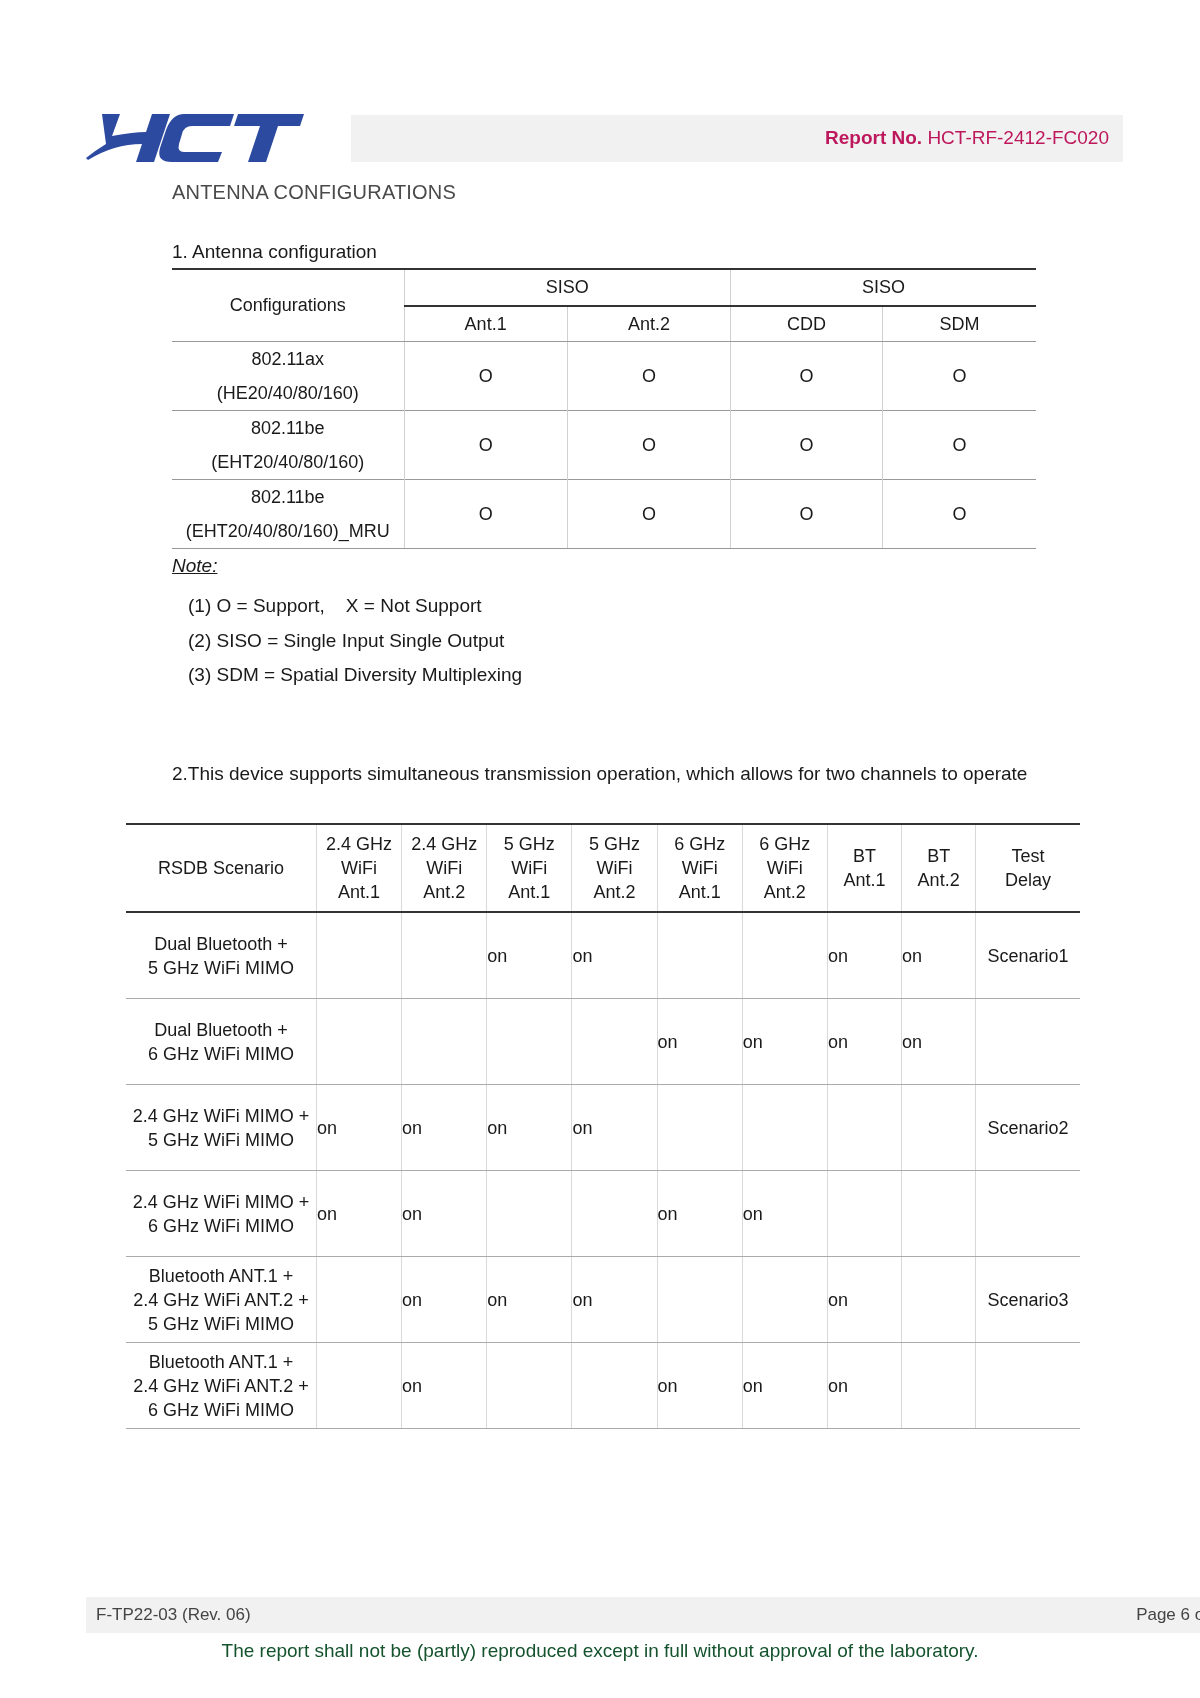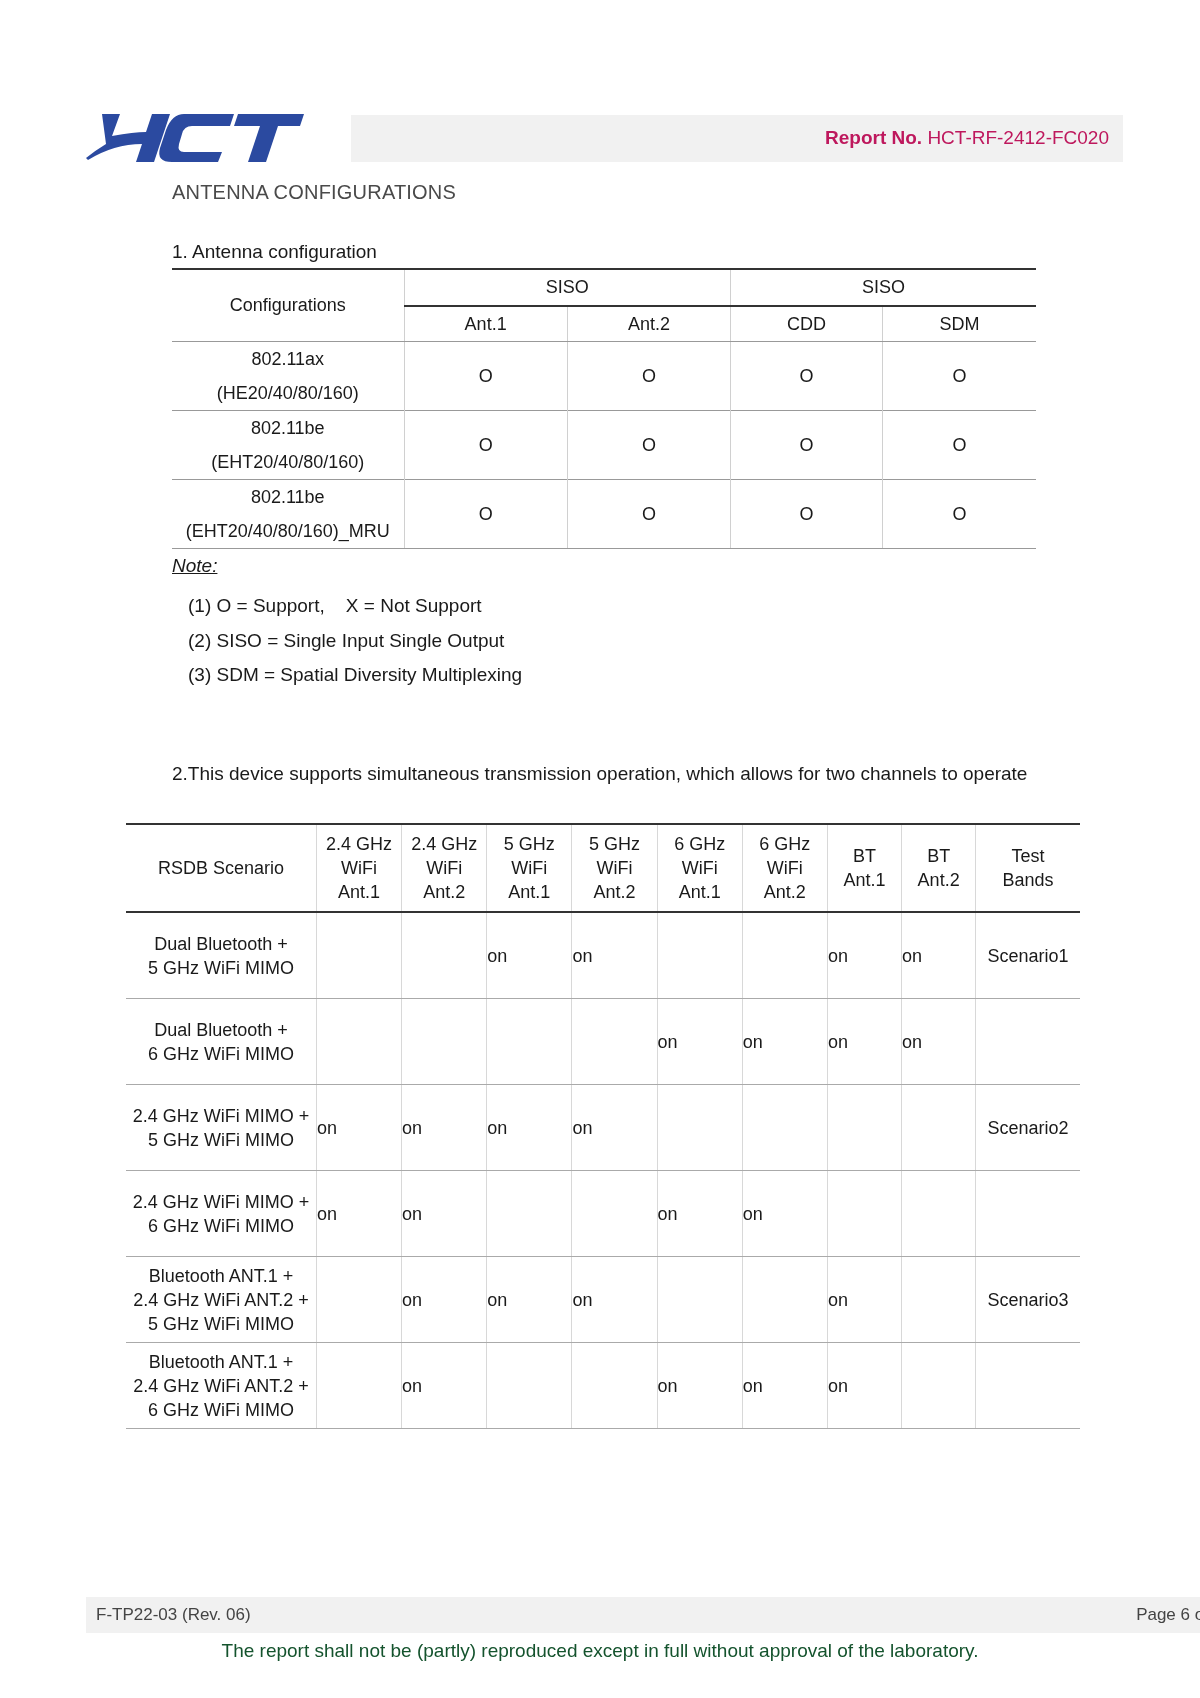--- a/index.html
+++ b/index.html
@@ -192,21 +192,21 @@
     <th class="vl">
           <div>BT</div>
           <div>Ant.1</div>
         </th>
     <th class="vl">
           <div>BT</div>
           <div>Ant.2</div>
         </th>
     <th class="vl">
           <div>Test</div>
-          <div>Bands</div>
+          <div>Delay</div>
         </th>
   </tr>
 
   <tr>
     <td class="scen">
           <div>Dual Bluetooth +</div>
           <div>5 GHz WiFi MIMO</div>
         </td>
     <td class="vl"></td>
     <td class="vl"></td>

